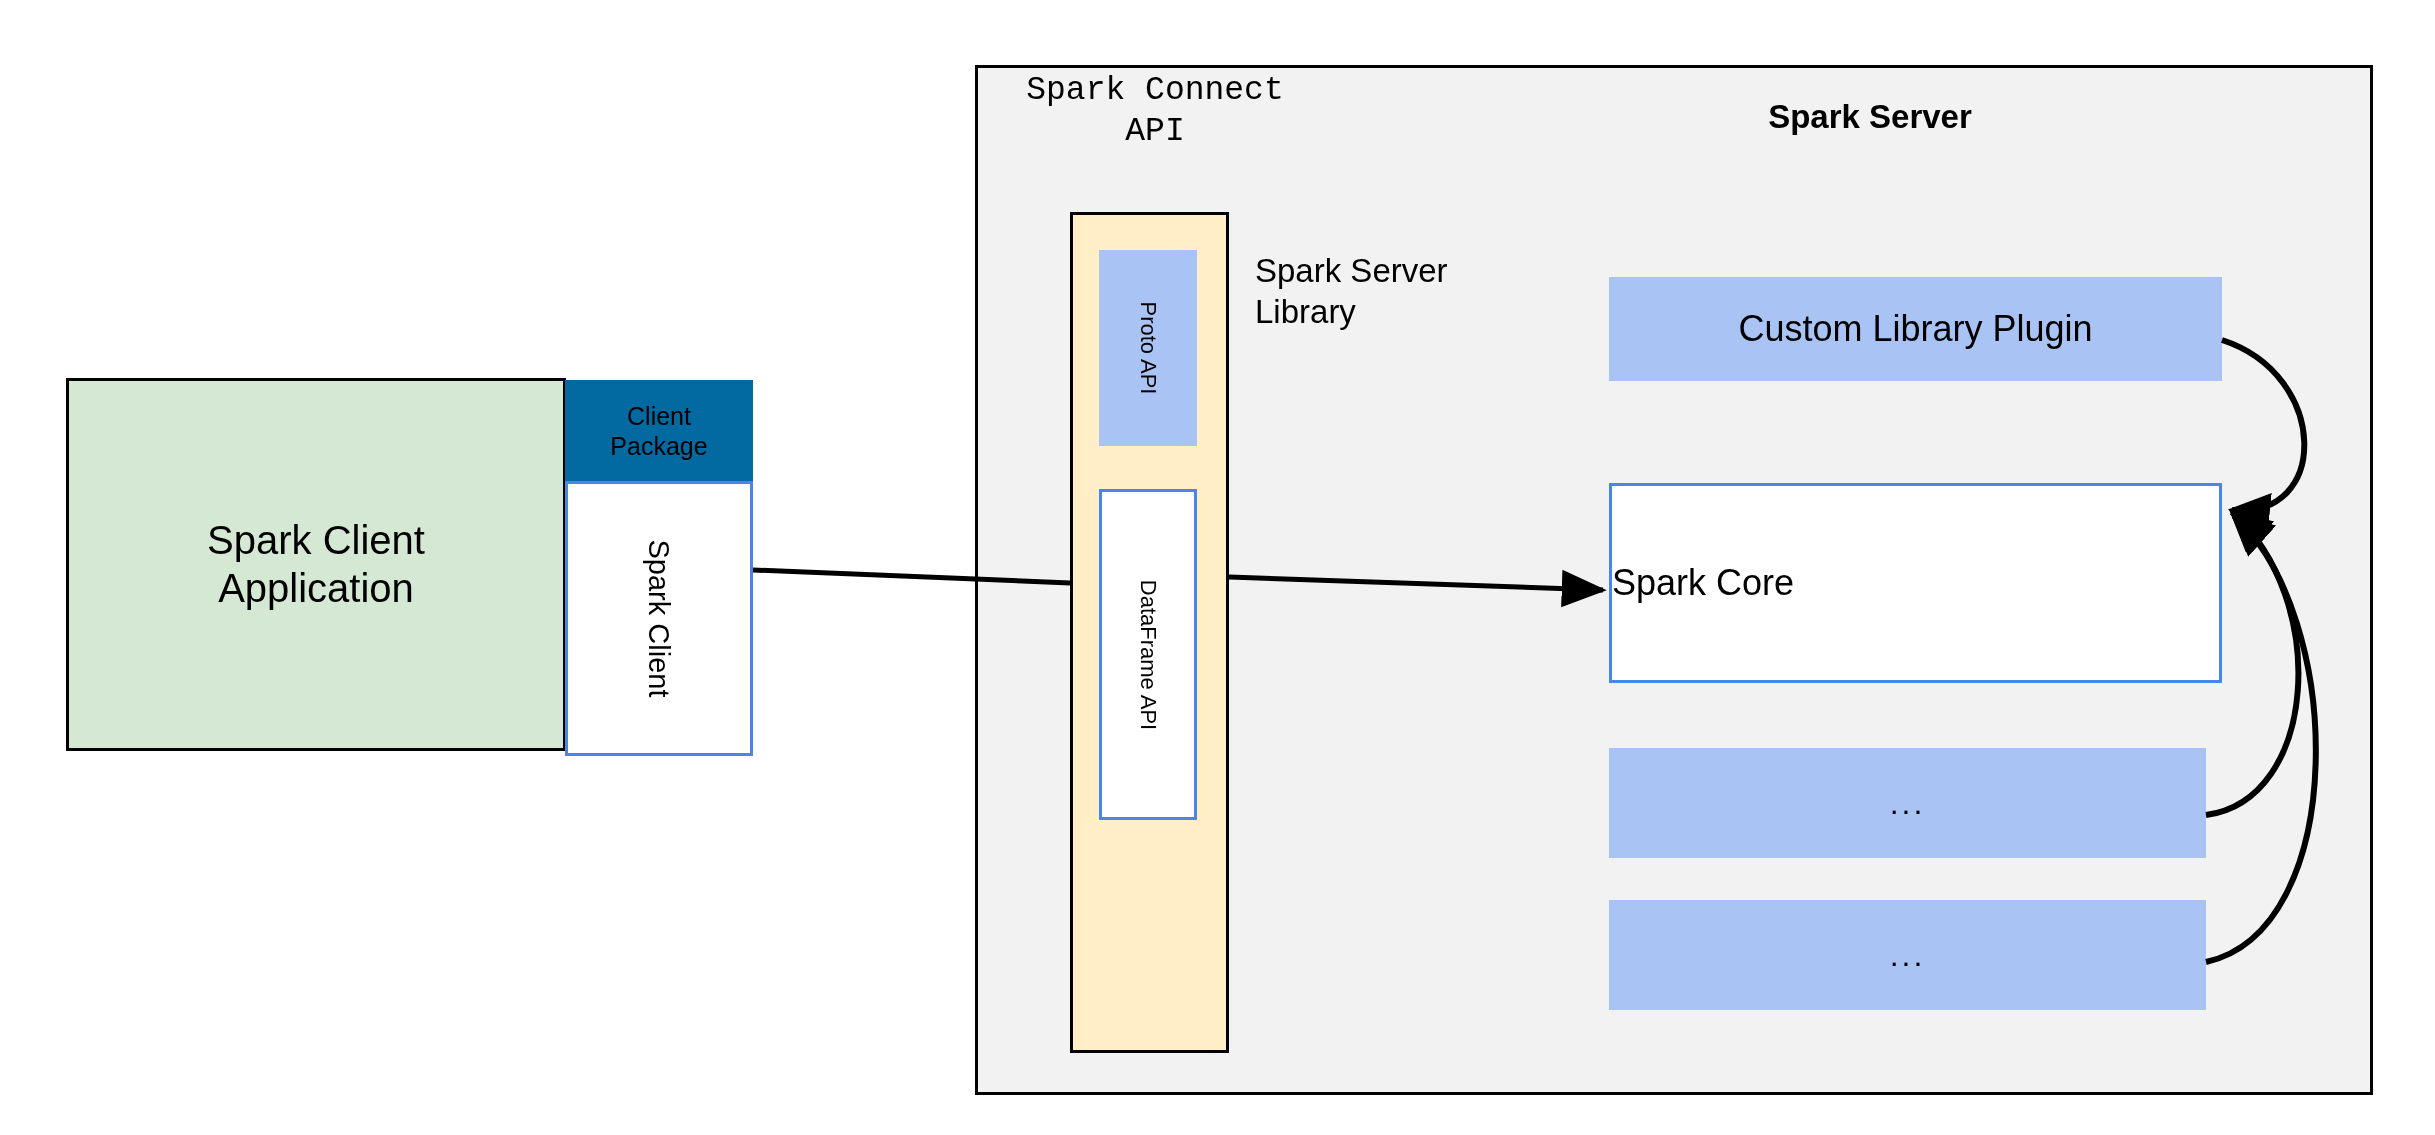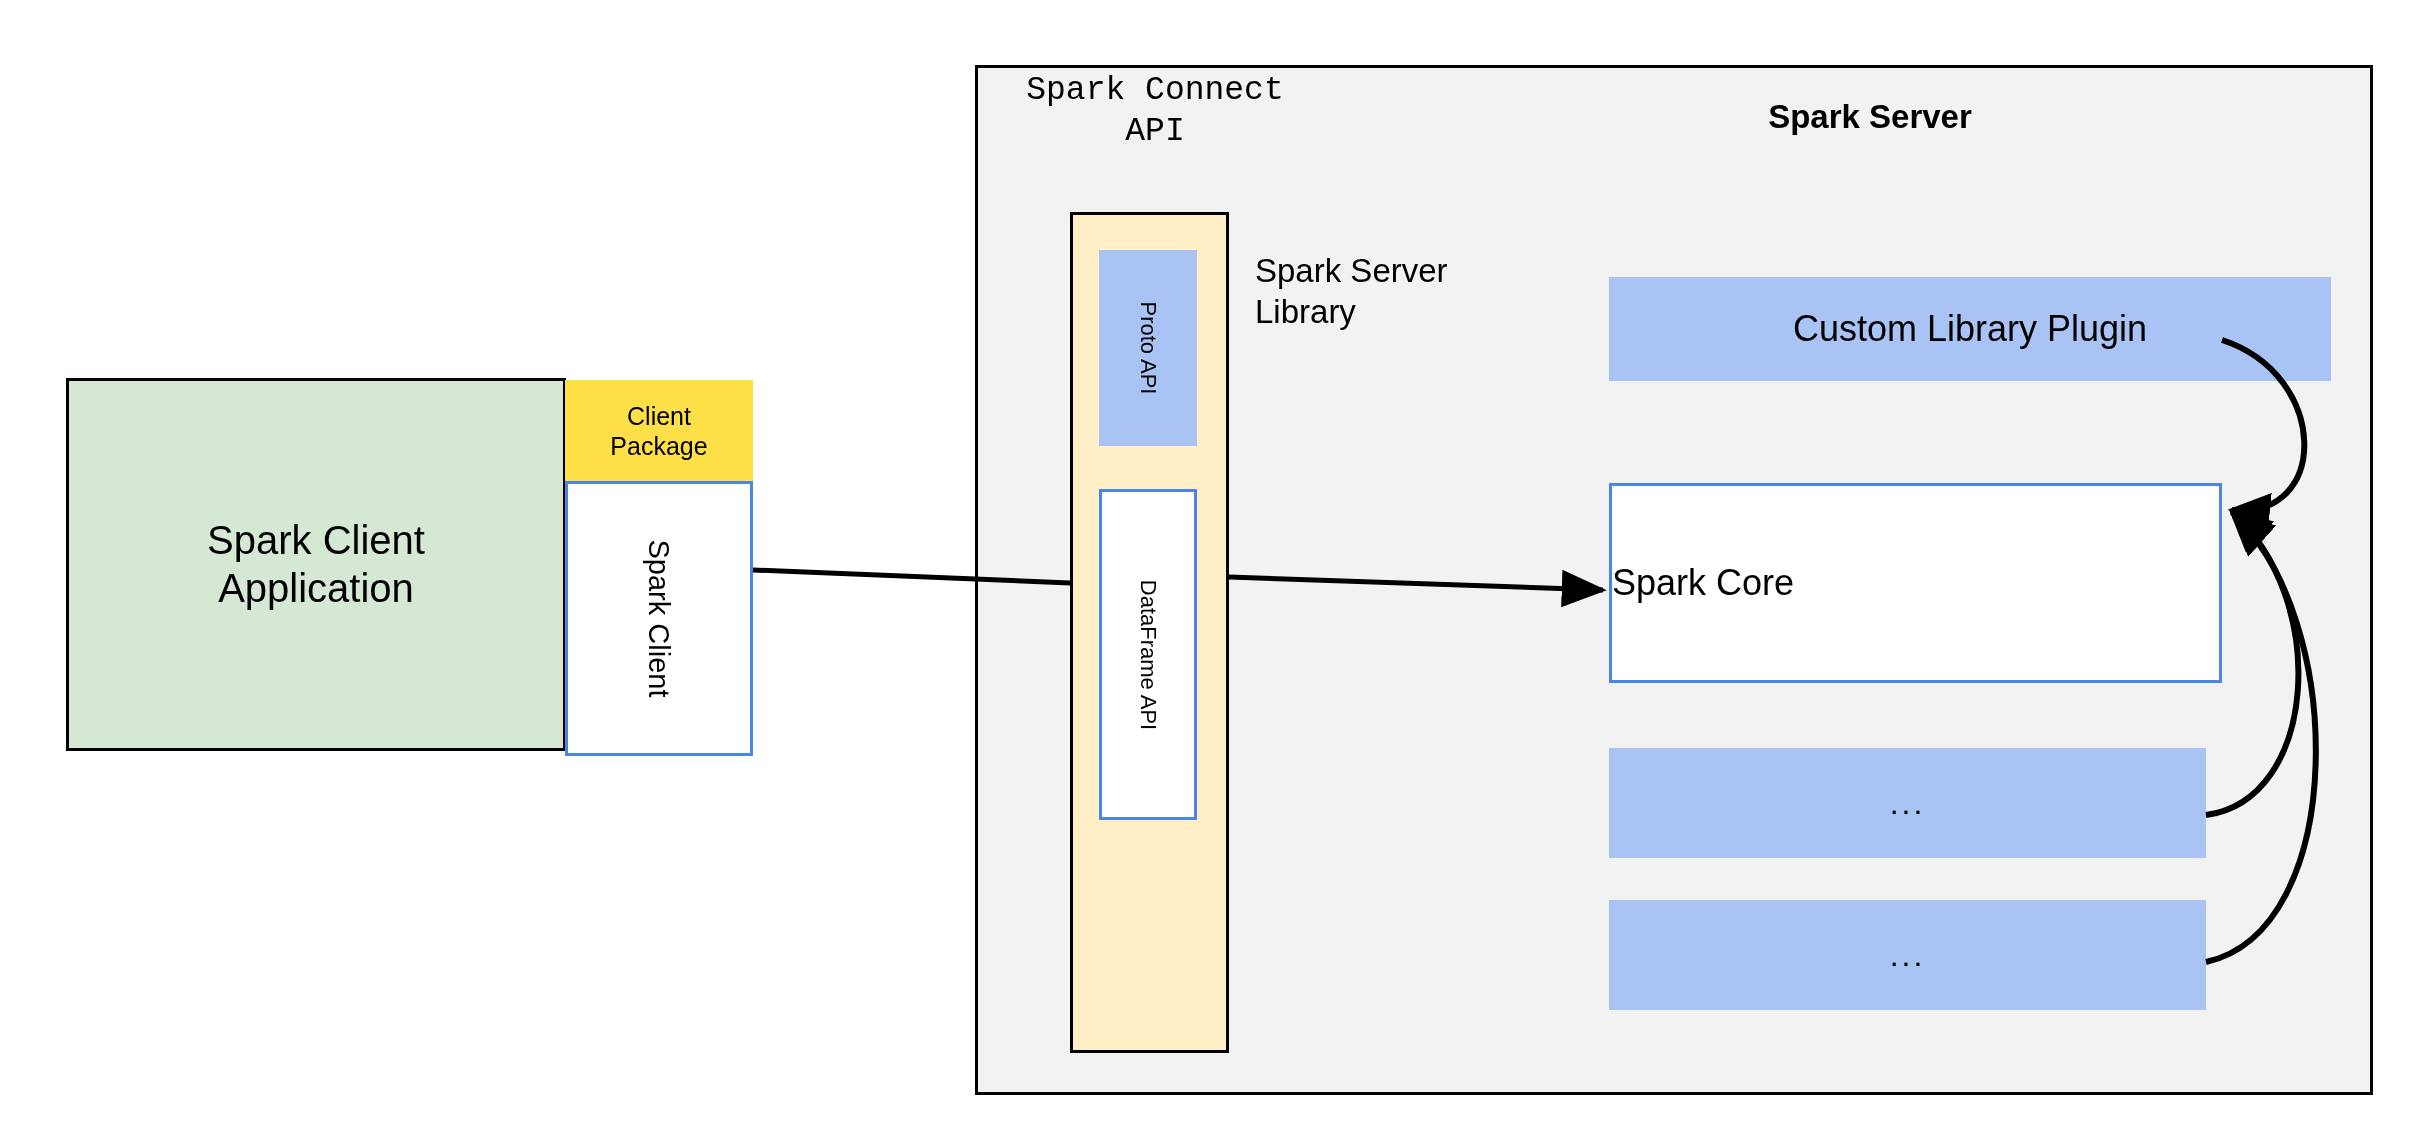--- a/index.html
+++ b/index.html
@@ -27,21 +27,21 @@
     border: 3px solid #000000;
     display: flex; align-items: center; justify-content: center;
   }
   #client-app-label {
     font-size: 40px; line-height: 1.18; text-align: center;
     white-space: pre-line;
   }
 
   #client-package-box {
     left: 565px; top: 380px; width: 188px; height: 102px;
-    background: #fde047;
+    background: #0369a1;
     display: flex; align-items: center; justify-content: center;
   }
   #client-package-label {
     font-size: 25px; line-height: 1.2; text-align: center;
     white-space: pre-line;
   }
 
   #spark-client-box {
     left: 565px; top: 481px; width: 188px; height: 275px;
     background: #ffffff;
@@ -95,21 +95,21 @@
     background: #ffffff;
     border: 3px solid #4a86e8;
     display: flex; align-items: center; justify-content: center;
   }
   #dataframe-api-label {
     font-size: 22px; transform: rotate(90deg); white-space: nowrap;
   }
 
   
   #custom-library-plugin-box {
-    left: 1609px; top: 277px; width: 722px; height: 104px;
+    left: 1609px; top: 277px; width: 613px; height: 104px;
     background: #a9c4f4;
     display: flex; align-items: center; justify-content: center;
   }
   #custom-library-plugin-label { font-size: 36px; }
 
   #spark-core-box {
     left: 1609px; top: 483px; width: 613px; height: 200px;
     background: #ffffff;
     border: 3px solid #4a86e8;
     display: flex; align-items: center; 

